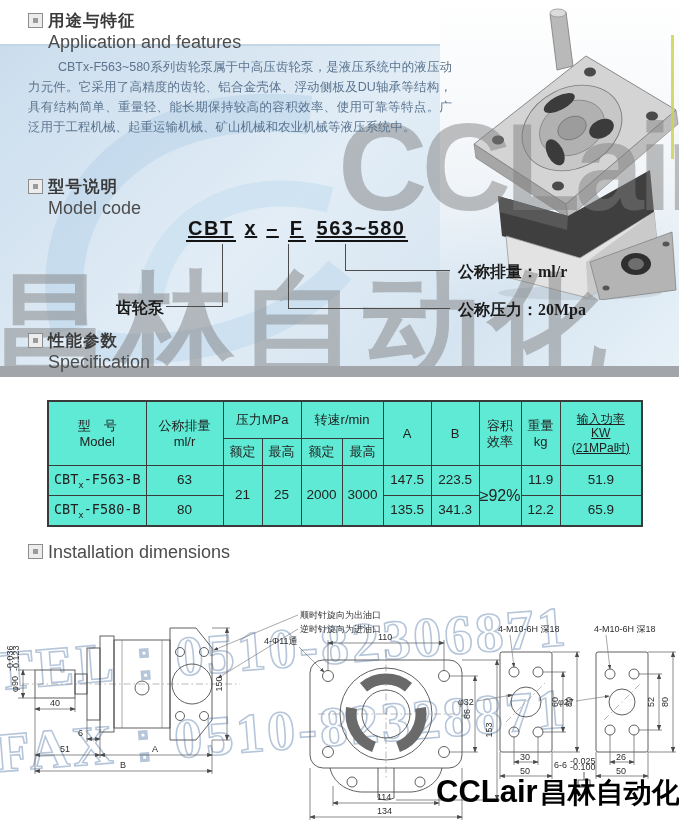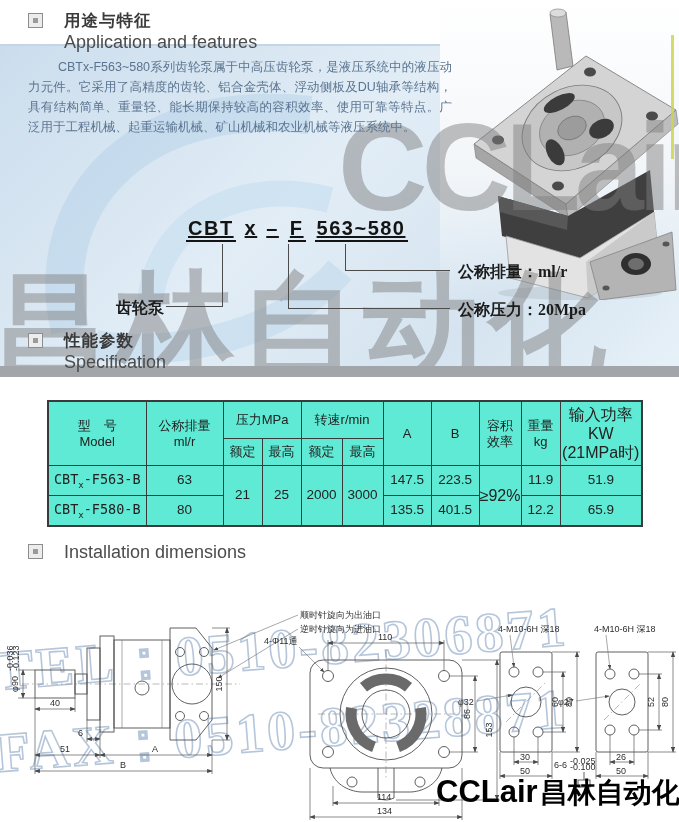--- a/index.html
+++ b/index.html
@@ -1,19 +1,19 @@
 <!DOCTYPE html>
 <html><head>
 <meta charset="utf-8">
 <style>
   html,body{margin:0;padding:0;background:#fff;}
   .page{position:relative;width:679px;height:822px;background:#fff;overflow:hidden;
         font-family:"Liberation Sans",sans-serif;color:#333;}
   
-  .sec{position:absolute;display:flex;gap:21px;z-index:6;}
+  .sec{position:absolute;display:flex;gap:5px;z-index:6;}
   .sec-icon{width:13px;height:13px;border:1px solid #8d8d8d;background:#ececec;margin-top:3px;
             display:flex;align-items:center;justify-content:center;flex:0 0 auto;}
   .sec-icon i{display:block;width:5px;height:5px;background:#9a9a9a;}
   .sec-zh{font-size:16.5px;font-weight:bold;color:#3a3a3a;letter-spacing:1px;line-height:1.25;}
   .sec-en{font-size:18px;color:#4c4c4c;line-height:1.3;}
   
   .panel{position:absolute;left:0;top:44px;width:679px;height:322px;z-index:1;
          background:linear-gradient(135deg,#cbdded 0%,#e2edf6 45%,#d5e4f0 75%,#e7f1f8 100%);
          border-top:2px solid #c2d6e6;}
   .wm-top{position:absolute;left:0;top:0;width:679px;height:377px;overflow:hidden;z-index:3;pointer-events:none;}
@@ -118,20 +118,29 @@
     <span class="sec-icon">
         <i></i>
       </span>
     <span>
       <div class="sec-zh">用途与特征</div>
       <div class="sec-en">Application and features</div>
     </span>
   </div>
   <div class="para">CBTx-F563~580系列齿轮泵属于中高压齿轮泵，是液压系统中的液压动力元件。它采用了高精度的齿轮、铝合金壳体、浮动侧板及DU轴承等结构，具有结构简单、重量轻、能长期保持较高的容积效率、使用可靠等特点。广泛用于工程机械、起重运输机械、矿山机械和农业机械等液压系统中。</div>
 
+  <div class="sec" style="left:28px;top:176px;">
+    <span class="sec-icon">
+        <i></i>
+      </span>
+    <span>
+      <div class="sec-zh">型号说明</div>
+      <div class="sec-en">Model code</div>
+    </span>
+  </div>
 
   <div class="mc-line">
     <span class="mc-part u">CBT</span><span class="mc-part">x</span><span class="mc-part">–</span><span class="mc-part u">F</span><span class="mc-part u" style="margin-right:0;">563~580</span>
   </div>
 
   <div class="callout-line" style="left:166px;top:306px;width:56px;height:1px;"></div>
   <div class="callout-line" style="left:222px;top:244px;width:1px;height:63px;"></div>
   <div class="callout-line" style="left:345px;top:244px;width:1px;height:26px;"></div>
   <div class="callout-line" style="left:345px;top:270px;width:105px;height:1px;"></div>
   <div class="callout-line" style="left:288px;top:244px;width:1px;height:64px;"></div>
@@ -169,21 +178,21 @@
     <tbody>
         <tr class="rh1">
       <th rowspan="2"><span>型　号</span><br><span>Model</span></th>
       <th rowspan="2"><span>公称排量</span><br><span>ml/r</span></th>
       <th colspan="2">压力MPa</th>
       <th colspan="2">转速r/min</th>
       <th rowspan="2">A</th>
       <th rowspan="2">B</th>
       <th rowspan="2"><span>容积</span><br><span>效率</span></th>
       <th rowspan="2"><span>重量</span><br><span>kg</span></th>
-      <th rowspan="2" style="font-size:16px;"><span>输入功率</span><br><span>KW</span><br><span>(21MPa时)</span></th>
+      <th rowspan="2" style="font-size:12px;text-decoration:underline;"><span>输入功率</span><br><span>KW</span><br><span>(21MPa时)</span></th>
     </tr>
     <tr class="rh2">
       <th>额定</th>
       <th>最高</th>
       <th>额定</th>
       <th>最高</th>
     </tr>
     <tr class="dr">
       <td class="model-cell"><span>CBT</span><sub>x</sub><span>-F563-B</span></td>
       <td>63</td>
@@ -194,21 +203,21 @@
       <td>147.5</td>
       <td>223.5</td>
       <td rowspan="2" style="font-size:16px;">≥92%</td>
       <td>11.9</td>
       <td>51.9</td>
     </tr>
     <tr class="dr">
       <td class="model-cell"><span>CBT</span><sub>x</sub><span>-F580-B</span></td>
       <td>80</td>
       <td>135.5</td>
-      <td>401.5</td>
+      <td>341.3</td>
       <td>12.2</td>
       <td>65.9</td>
     </tr>
   </tbody>
     </table>
 
   <div class="sec" style="left:28px;top:541px;">
     <span class="sec-icon">
         <i></i>
       </span>

